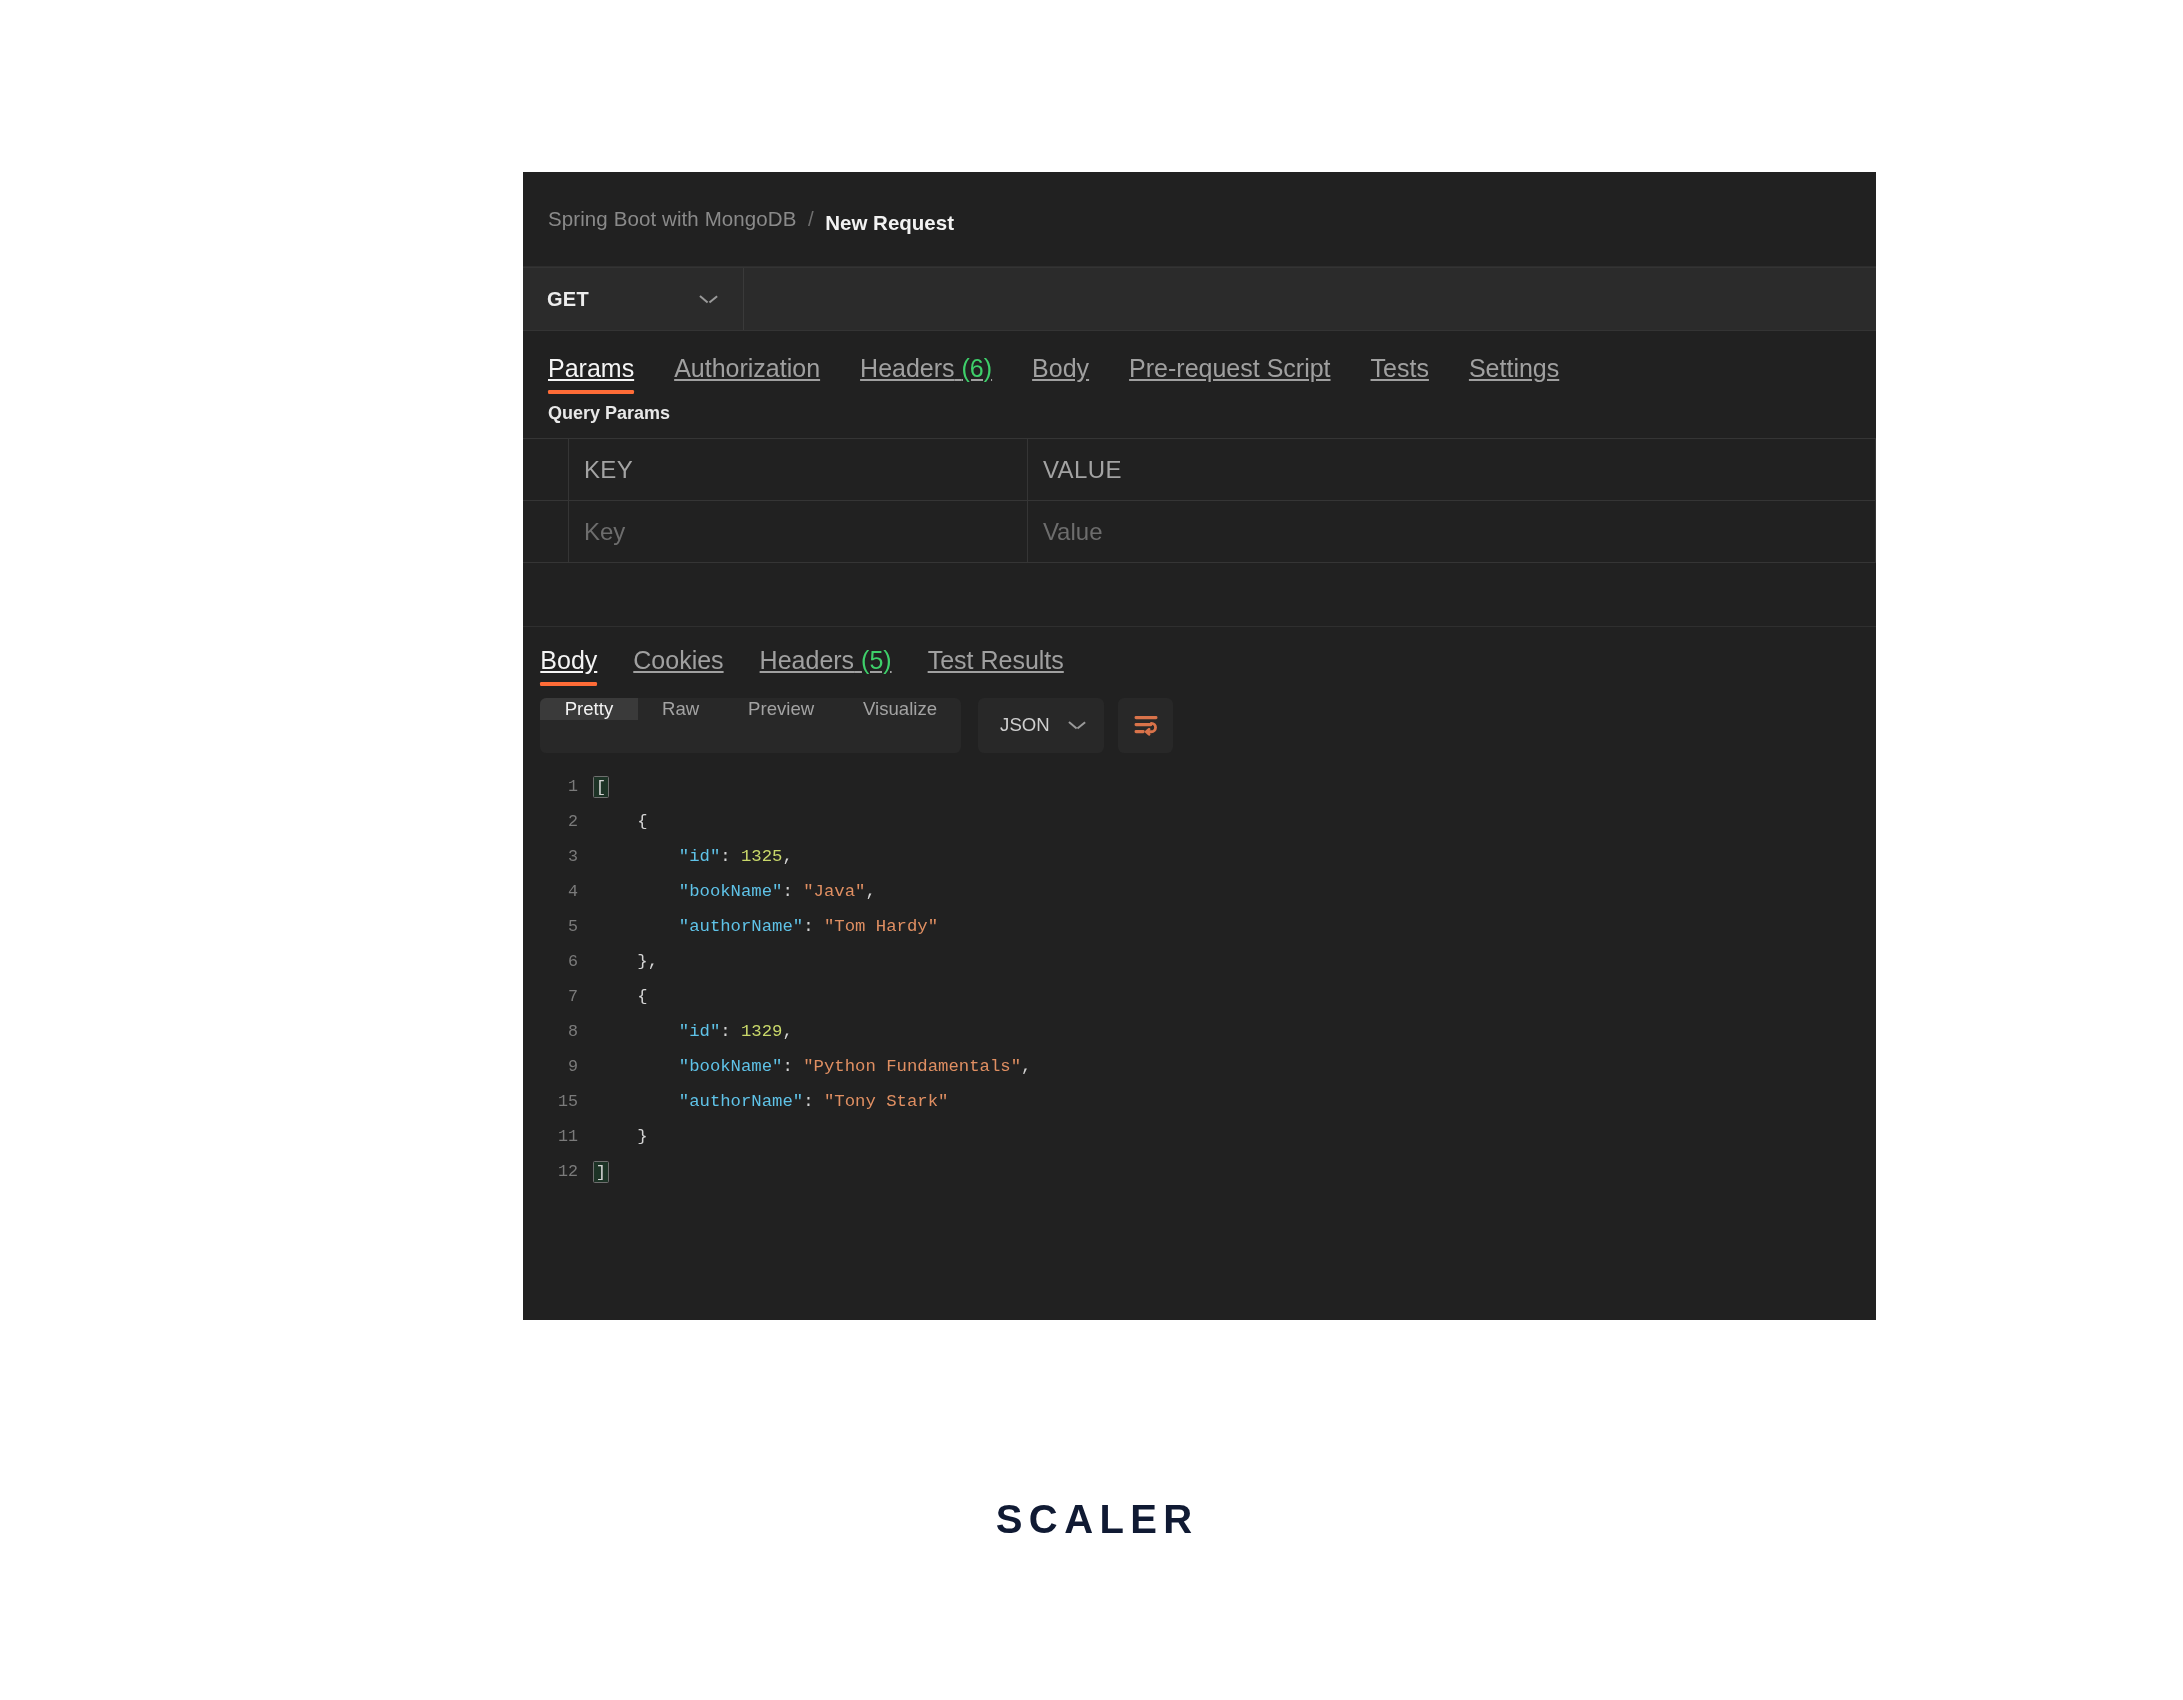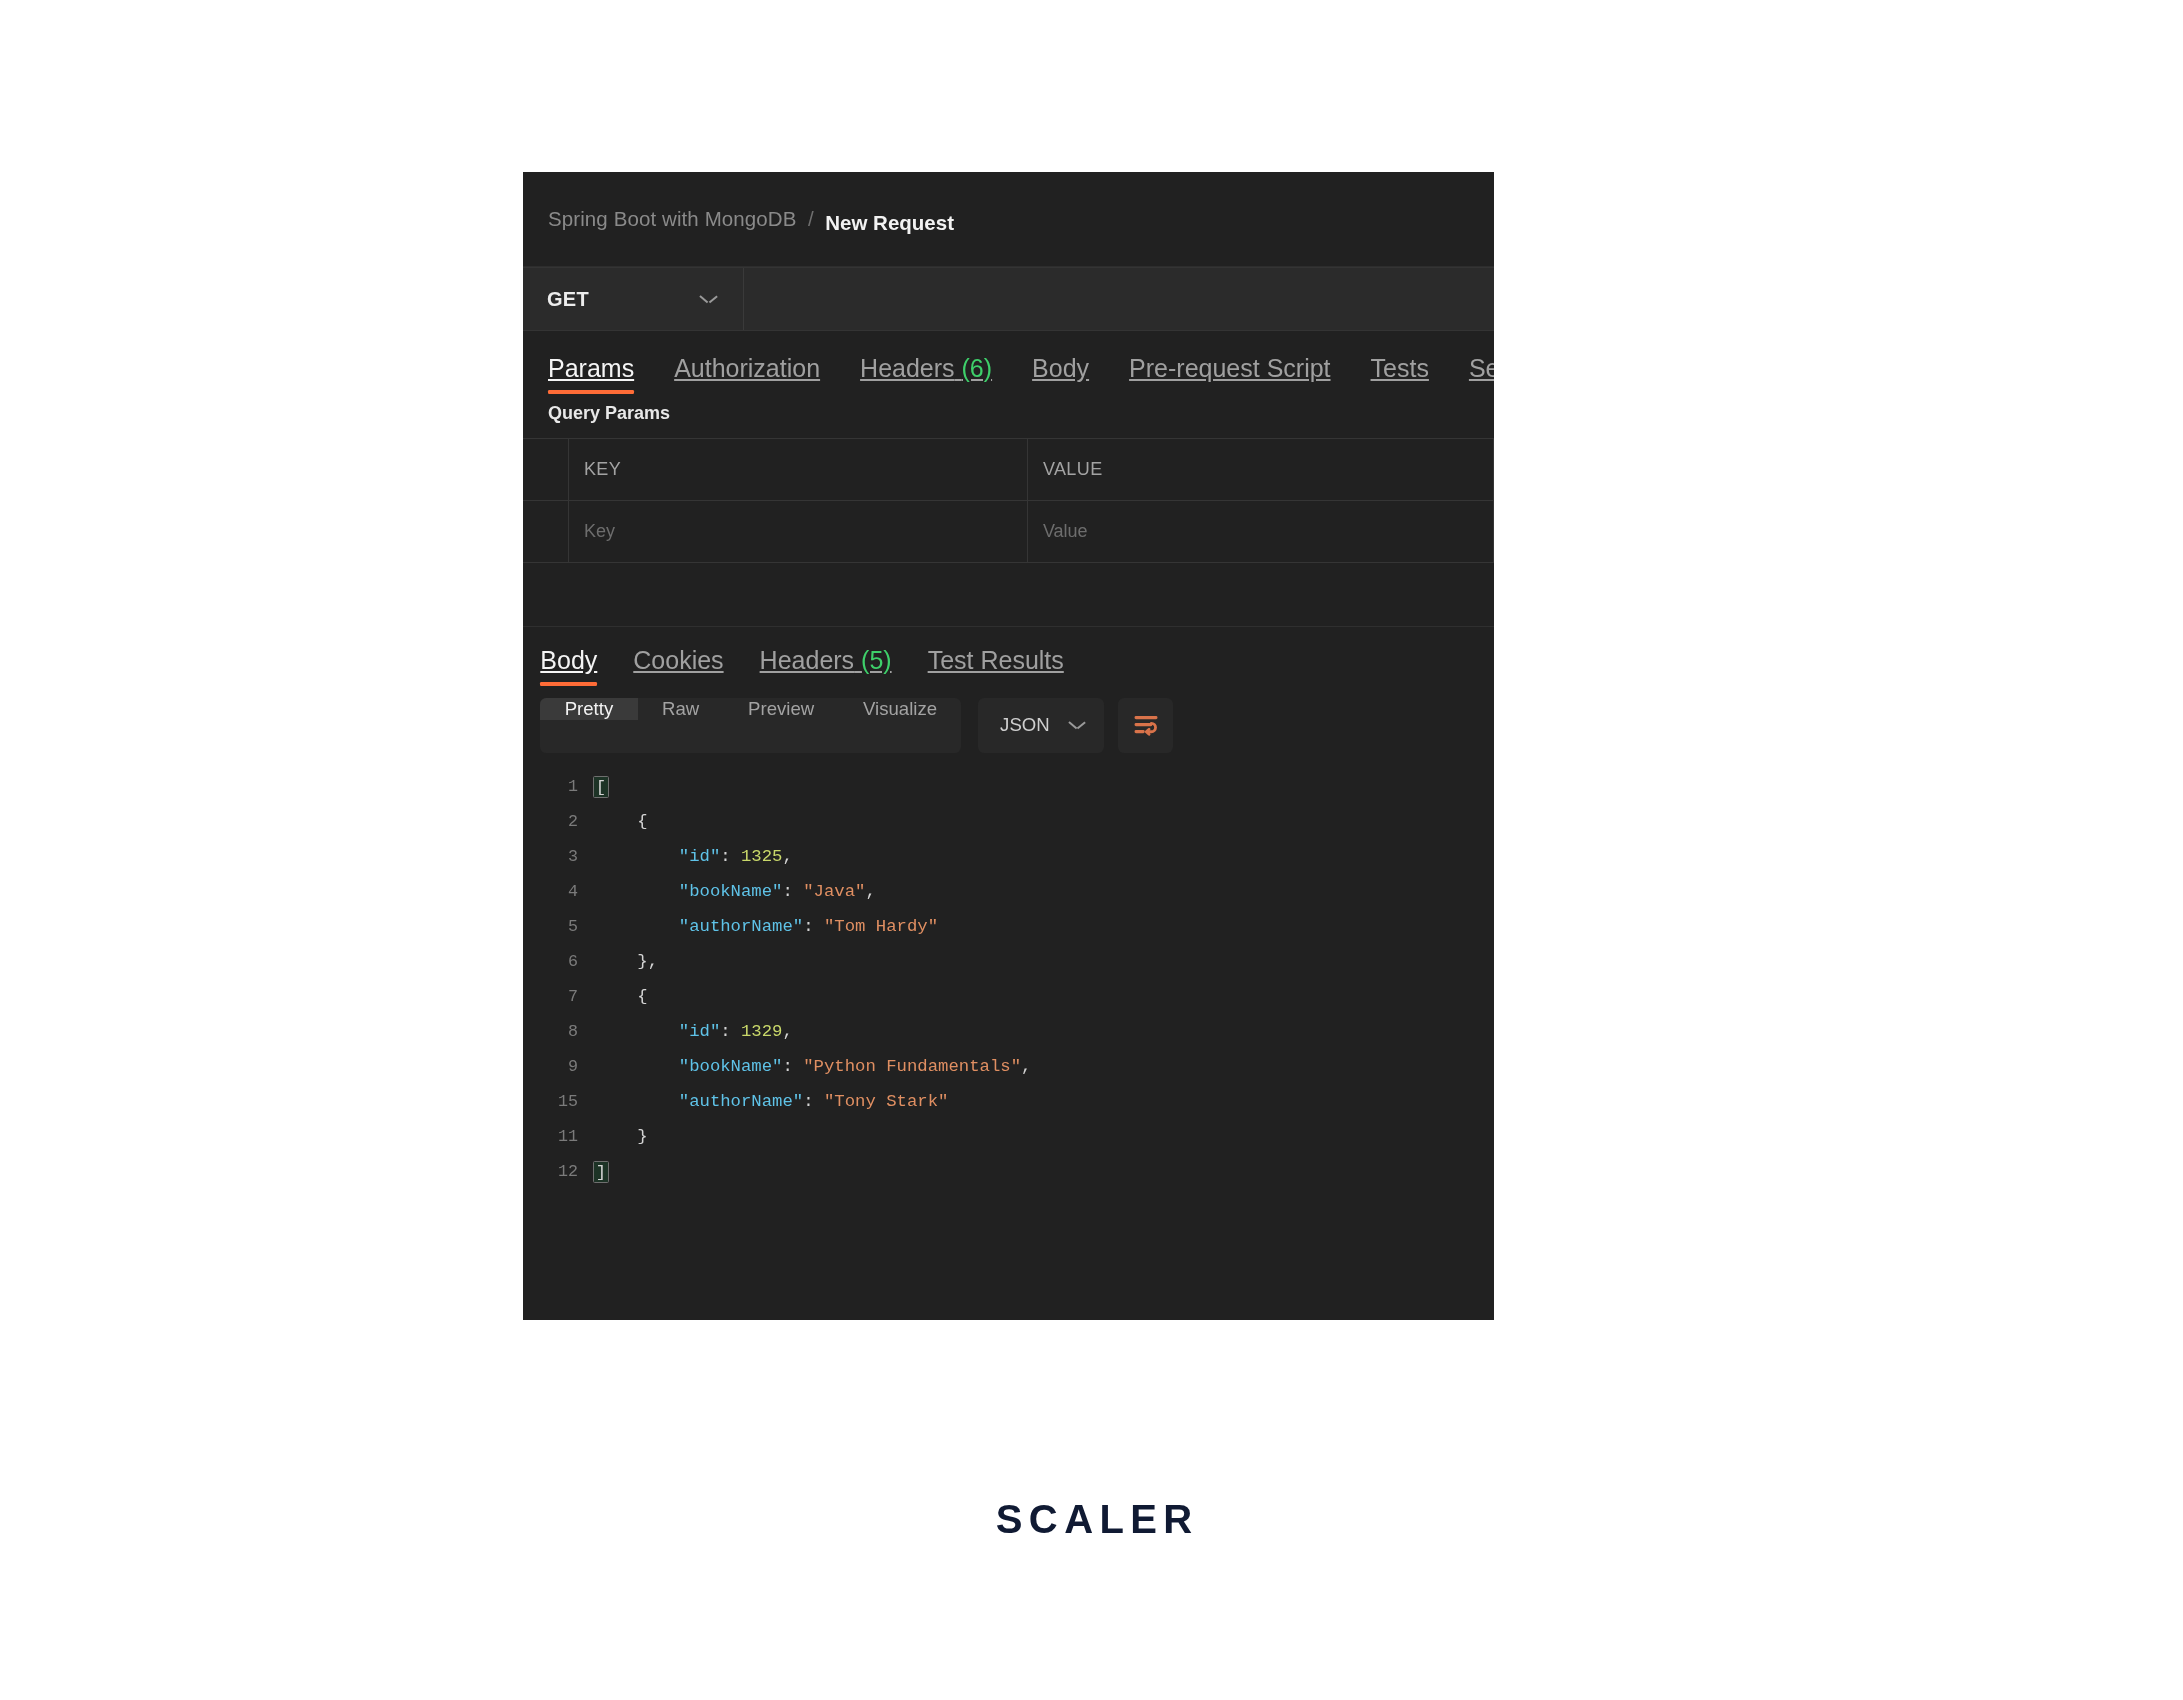--- a/index.html
+++ b/index.html
@@ -13,21 +13,21 @@
   body {
     font-family: "Liberation Sans", sans-serif;
     -webkit-font-smoothing: antialiased;
   }
 
   
   #postman-panel {
     position: absolute;
     left: 523px;
     top: 172px;
-    width: 971px;
+    width: 1353px;
     height: 1148px;
     background: #212121;
     color: #d4d4d4;
     overflow: hidden;
   }
 
   
   .breadcrumb-bar {
     height: 95px;
     display: flex;
@@ -145,21 +145,21 @@
   .params-table {
     width: 100%;
     border-collapse: collapse;
     table-layout: fixed;
     background: #212121;
   }
   .params-table td {
     border: 0.6px solid #353535;
     height: 62px;
     box-sizing: border-box;
-    font-size: 18px;
+    font-size: 24px;
     padding: 0 0 0 15.4px;
     vertical-align: middle;
   }
   .col-check { width: 45px; border-left: none !important; padding: 0 !important; }
   .col-key   { width: 459px; }
   .col-value { width: 100%; }
   .th-text  { color: #a3a3a3; font-weight: normal; letter-spacing: 0.4px; }
   .ph-text  { color: #6d6d6d; }
   .params-spacer {
     height: 63px;

